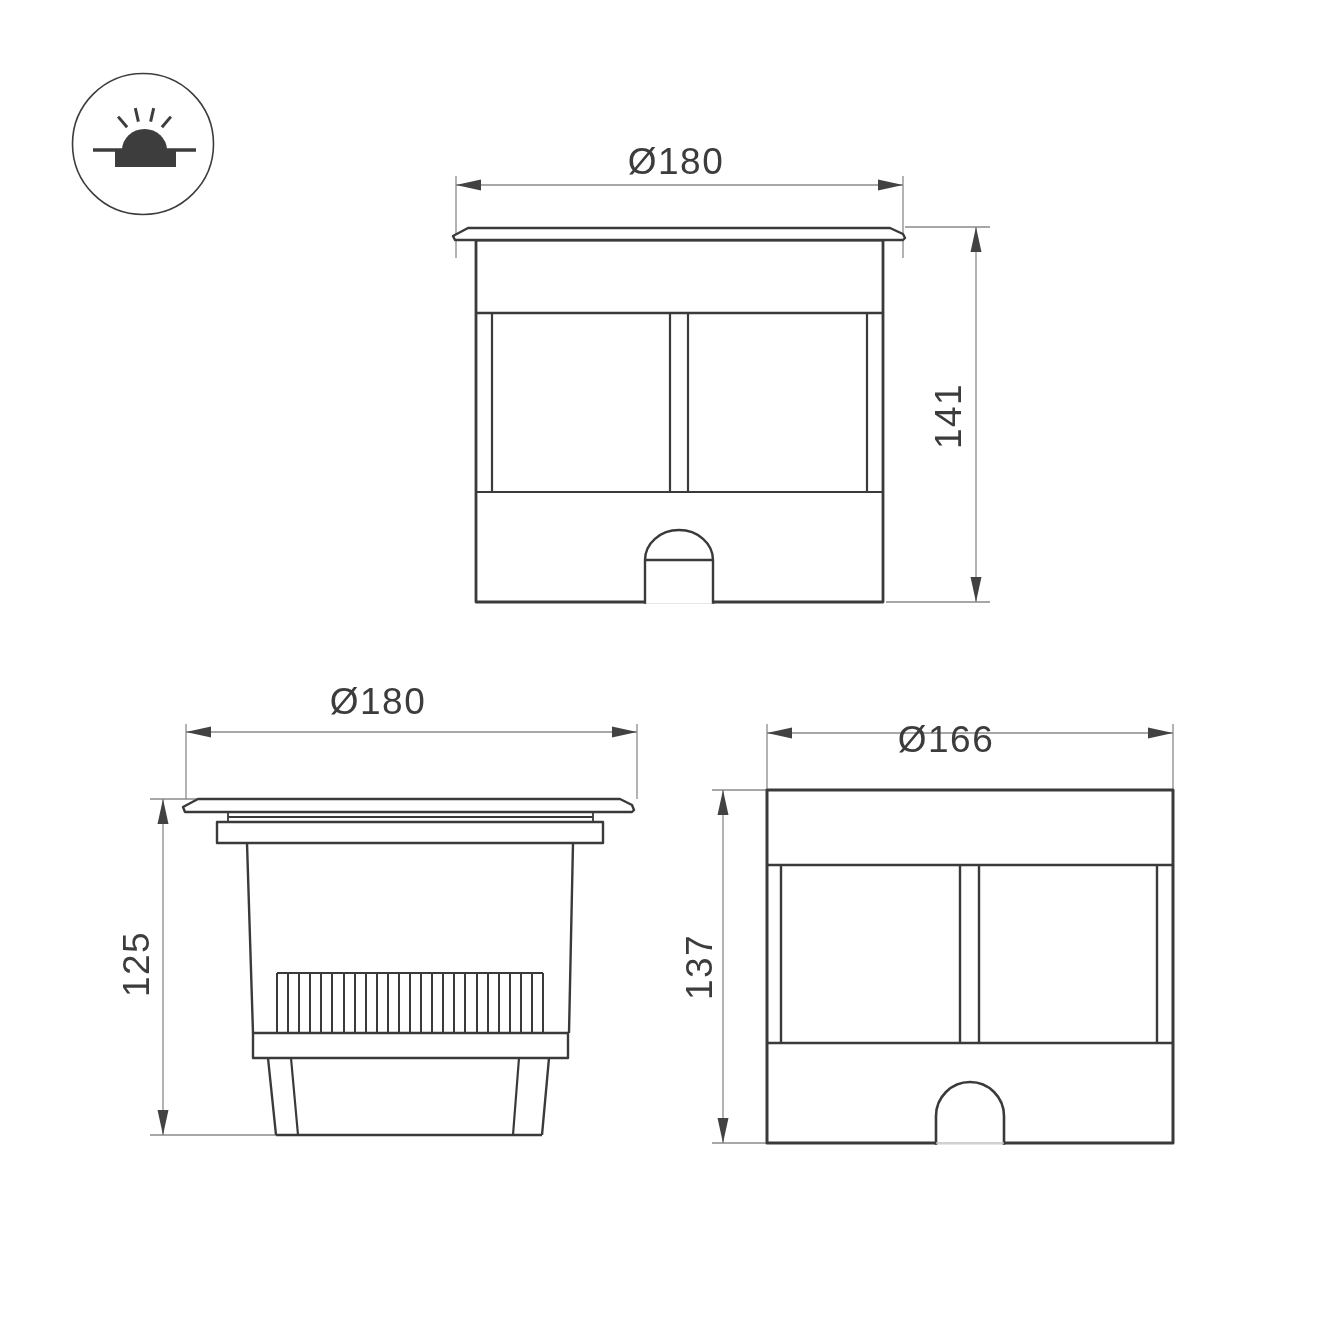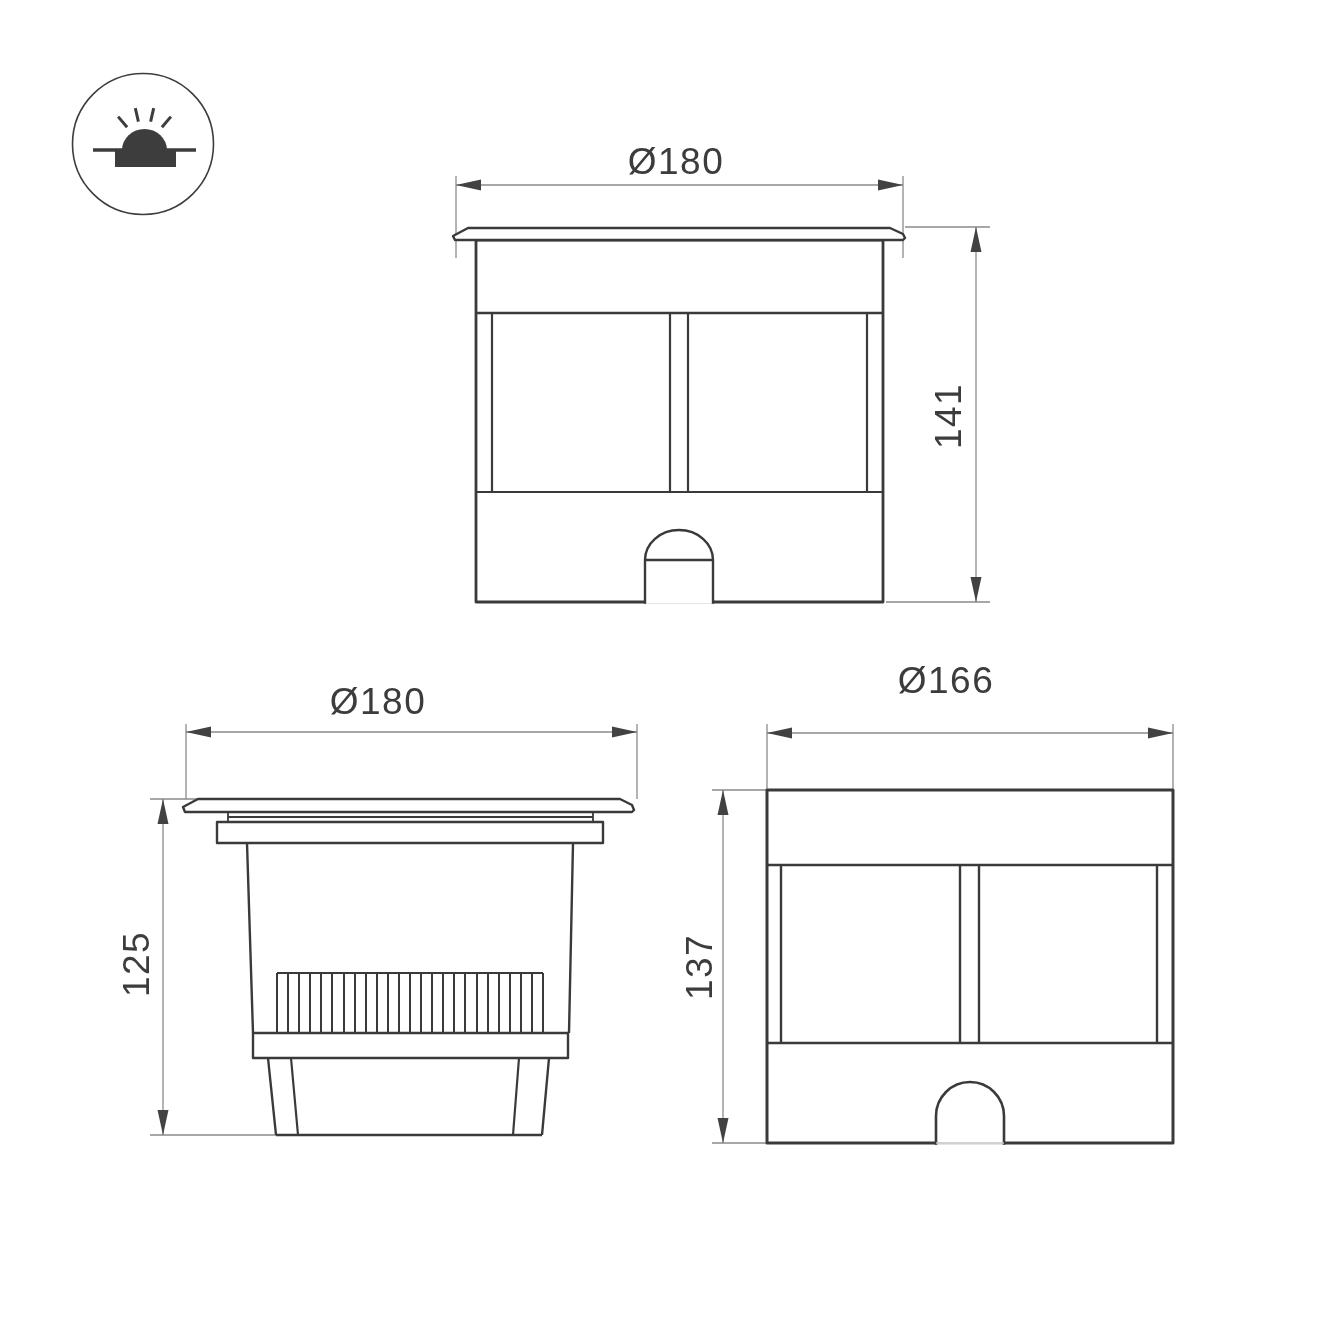--- a/index.html
+++ b/index.html
@@ -128,17 +128,17 @@
   </svg>
 
   <div class="dim-label" style="left:676px; top:161px;">Ø180</div>
 
   <div class="dim-label vertical" style="left:948px; top:416px;">141</div>
 
   <div class="dim-label" style="left:378px; top:701px;">Ø180</div>
 
   <div class="dim-label vertical" style="left:136px; top:964px;">125</div>
 
-  <div class="dim-label" style="left:946px; top:680px;">Ø166</div>
+  <div class="dim-label" style="left:946px; top:739px;">Ø166</div>
 
   <div class="dim-label vertical" style="left:699px; top:967px;">137</div>
 
 </div>
 
 </body></html>

